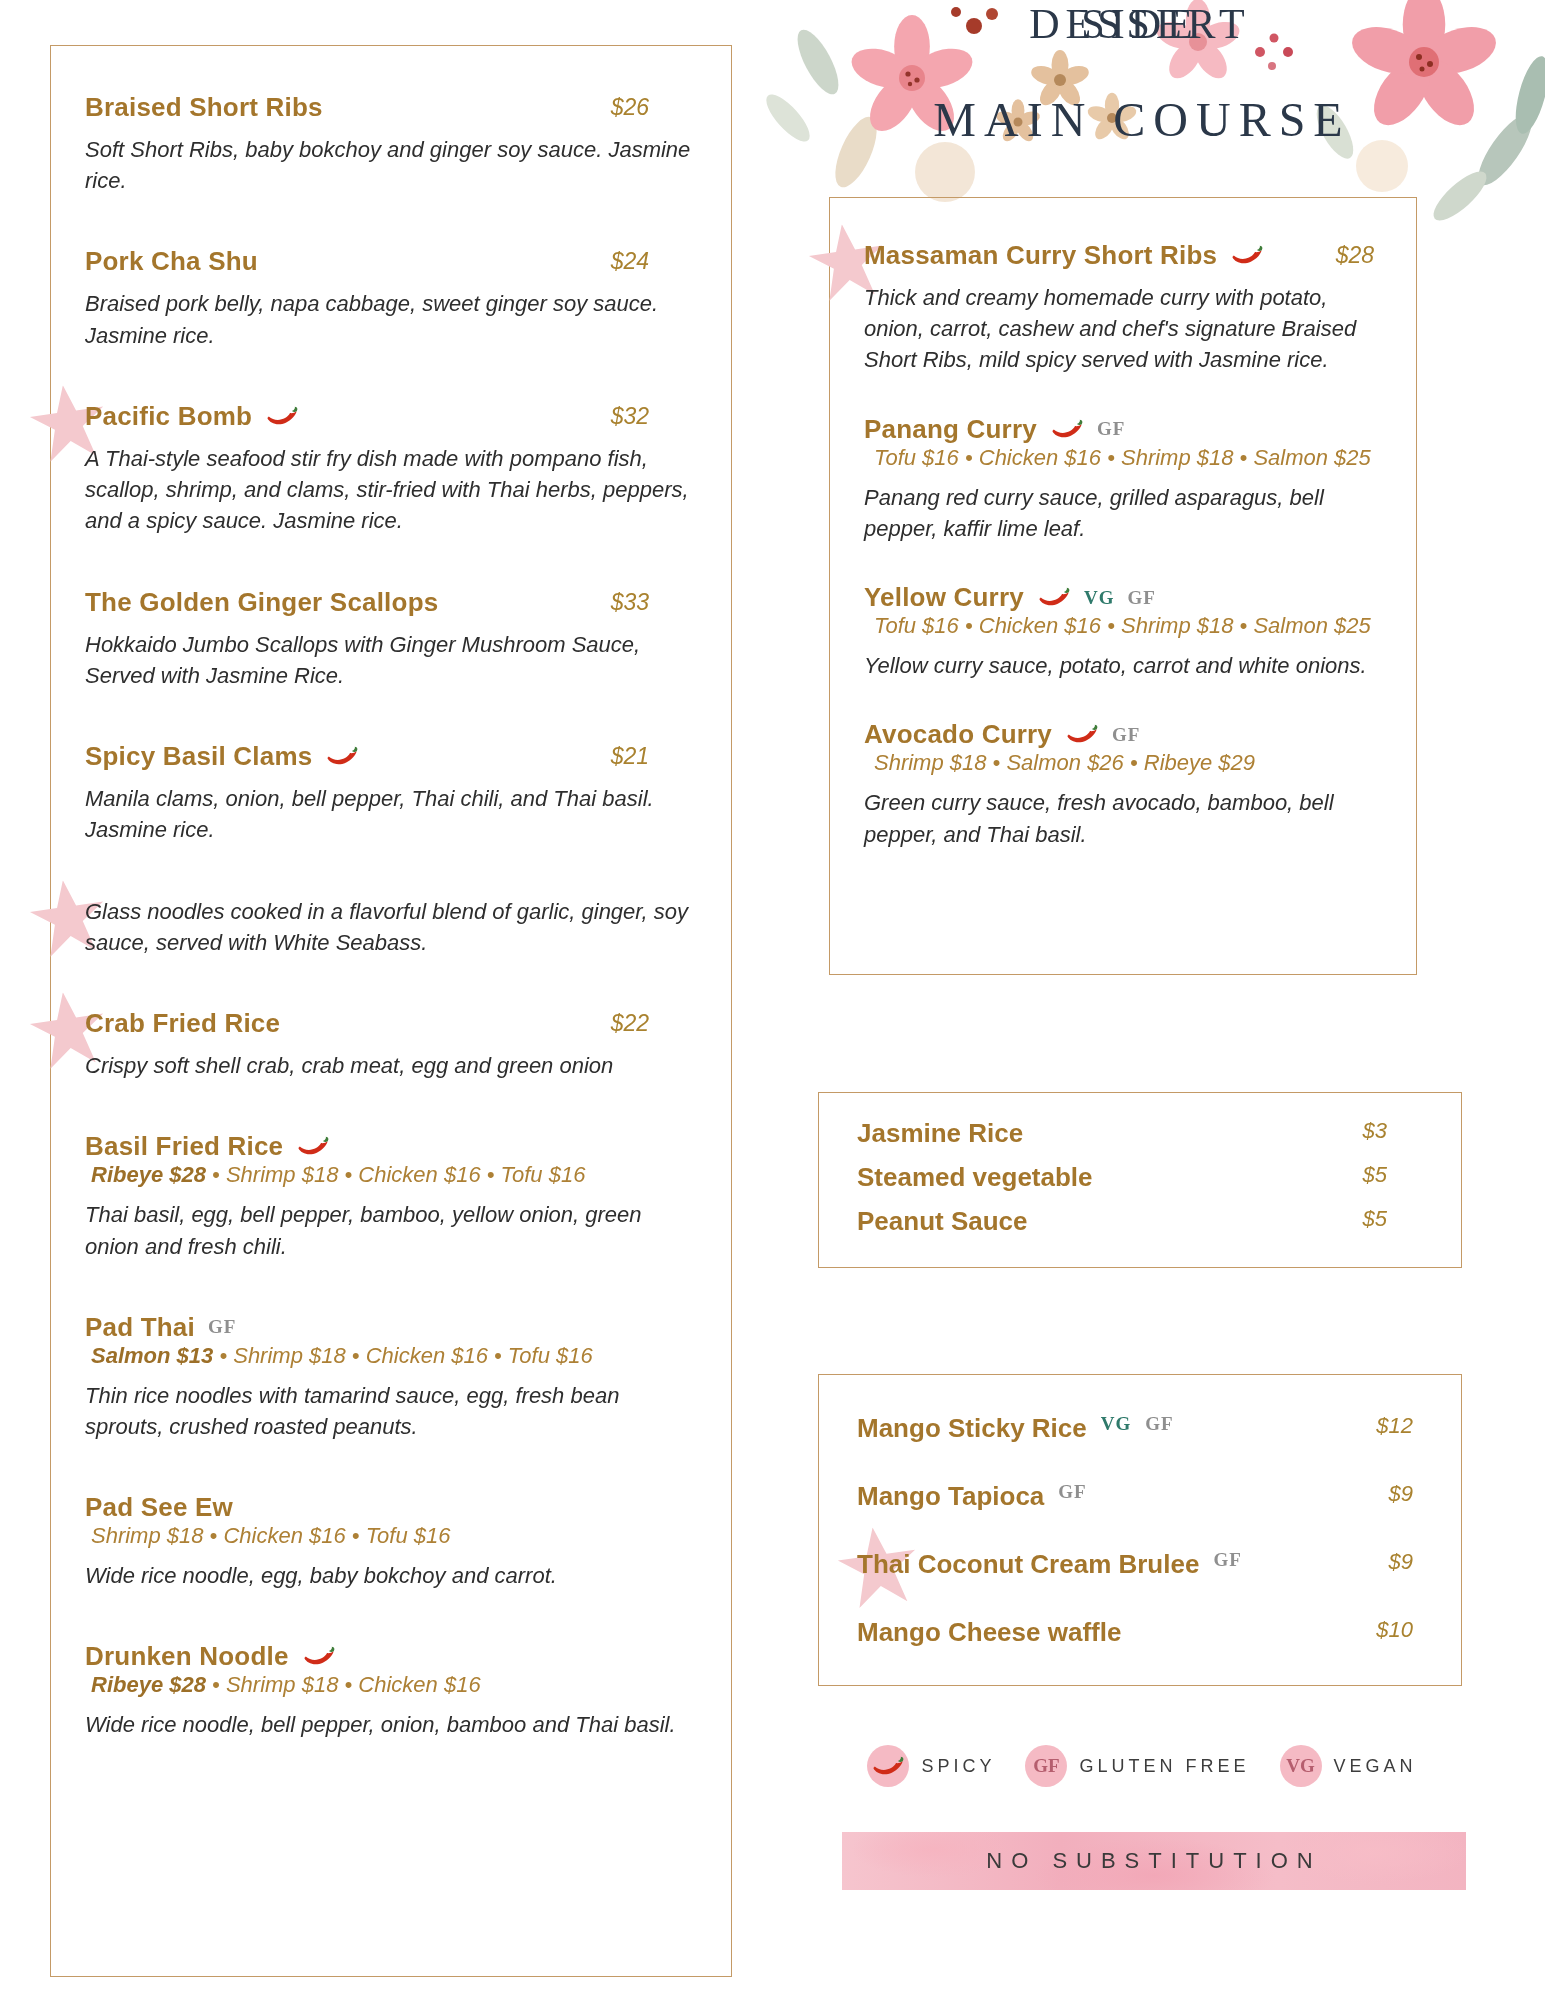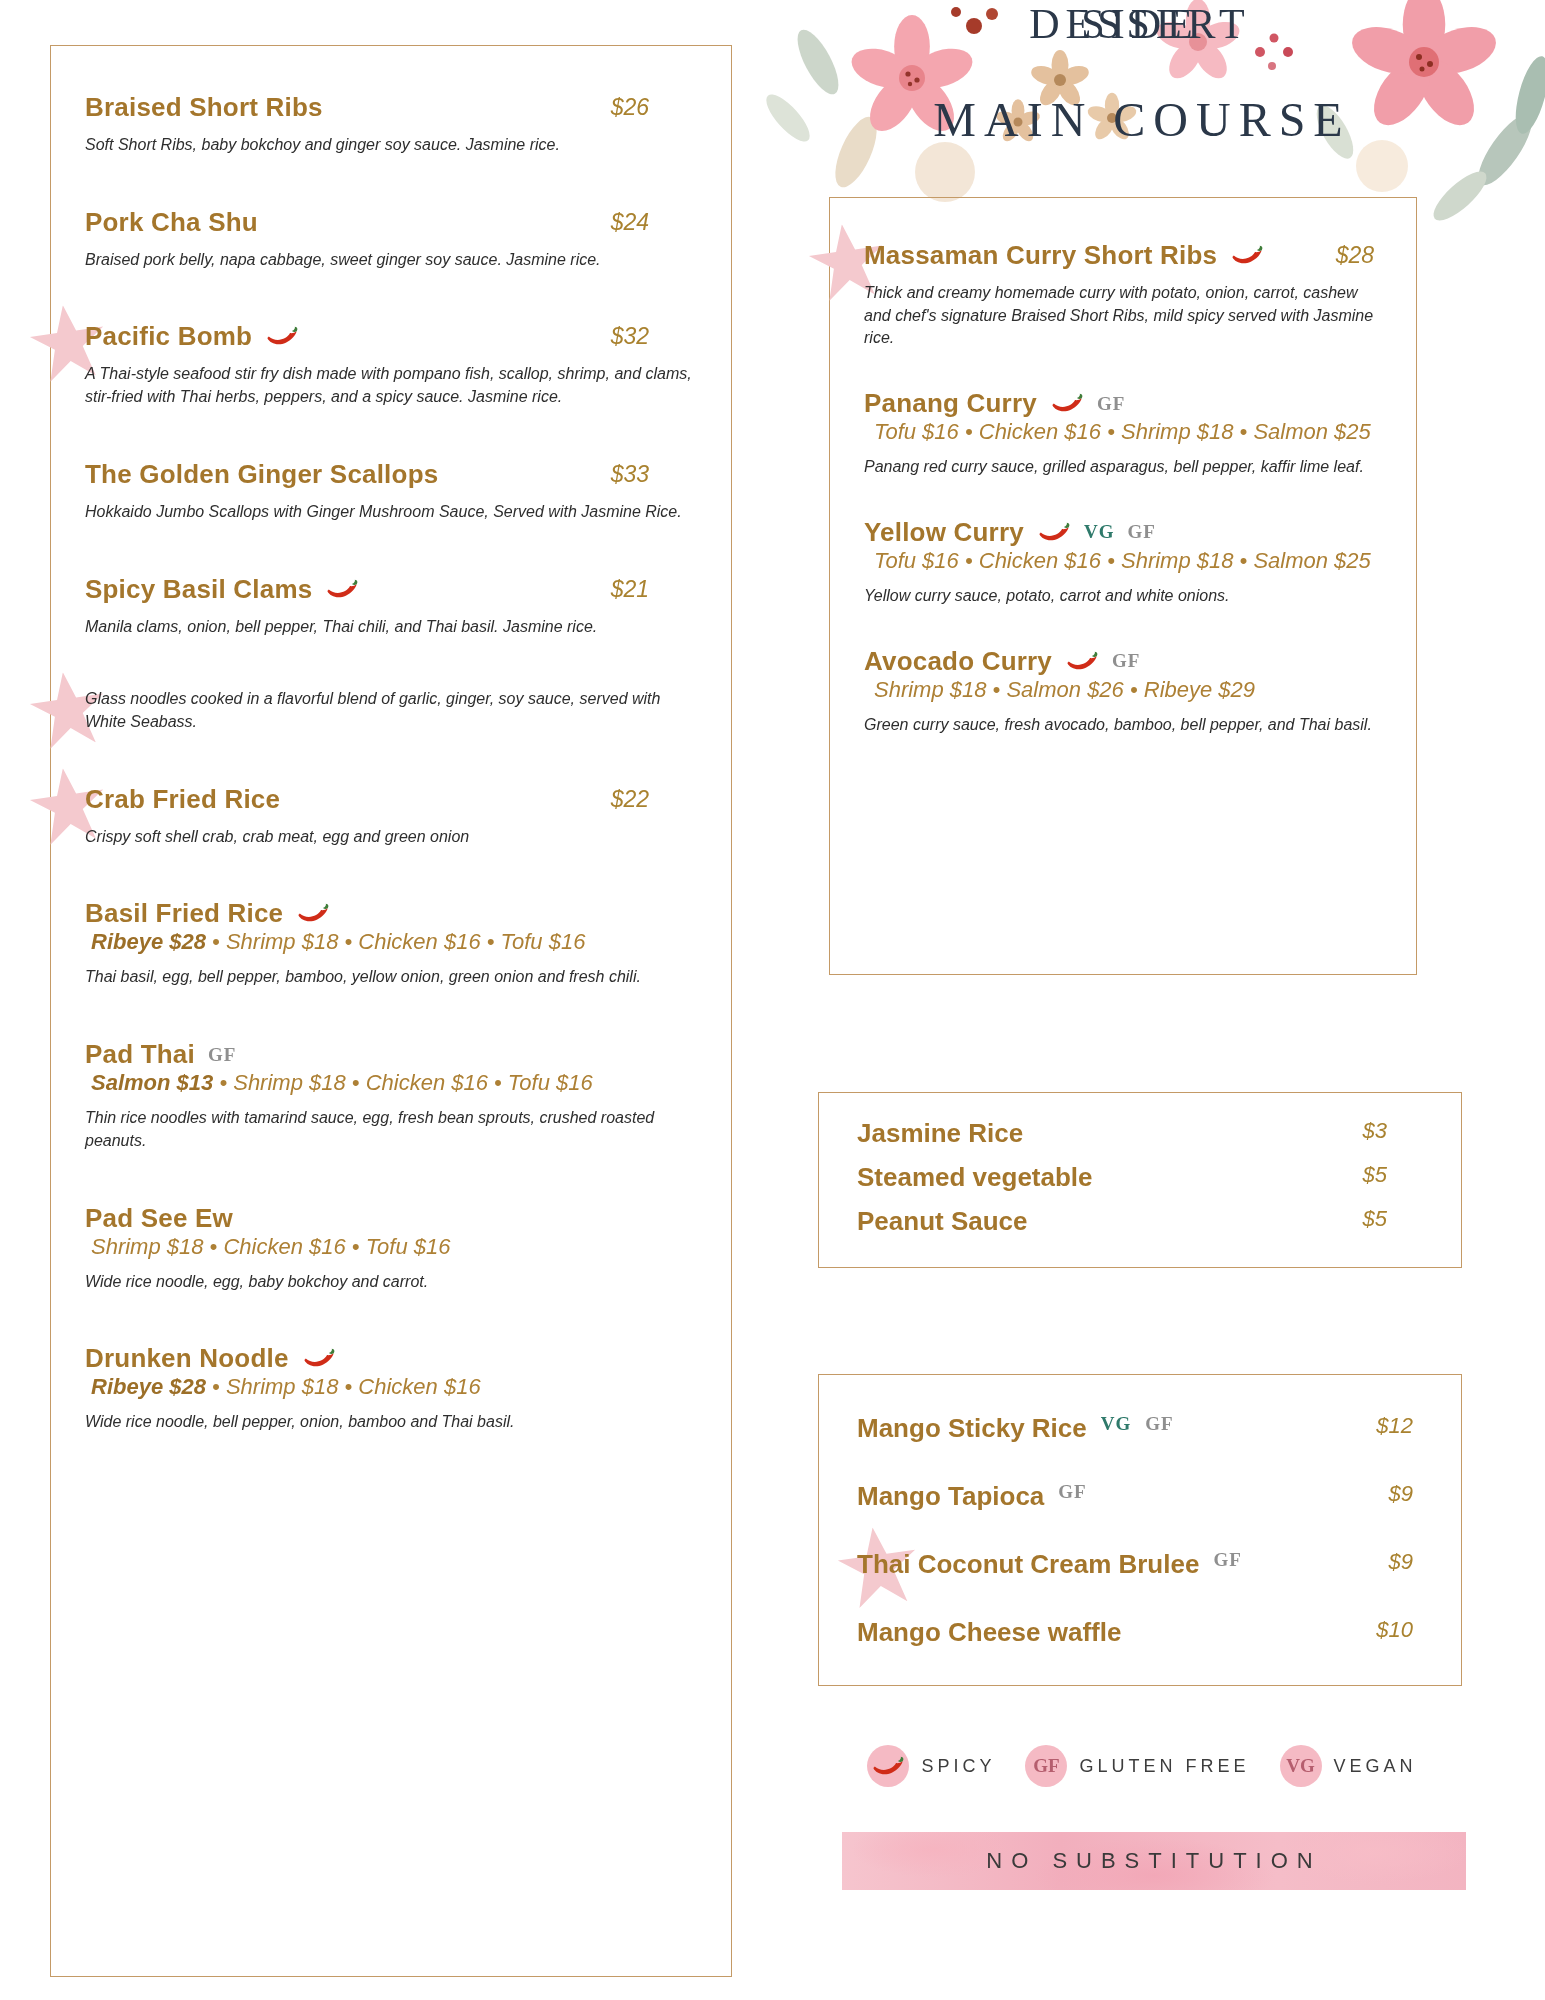--- a/index.html
+++ b/index.html
@@ -25,21 +25,21 @@
   .left-panel{
     position:absolute;left:50px;top:45px;width:682px;height:1932px;
     border:1.6px solid var(--border-tan);
     padding:46px 26px 20px 34px;z-index:2;background:transparent;
   }
   .menu-item{position:relative;margin-bottom:50px}
   .item-head{display:flex;align-items:center;gap:13px;position:relative;z-index:1}
   .item-name{font-weight:bold;font-size:26px;color:var(--gold);letter-spacing:.2px}
   .item-price{font-style:italic;font-size:23px;color:var(--price-gold);margin-left:auto;margin-right:56px;white-space:nowrap}
   .curry-panel .item-price{margin-right:12px}
-  .item-desc{font-style:italic;font-size:16px;line-height:1.42;color:var(--ink);margin-top:11px;max-width:608px;position:relative;z-index:1}
+  .item-desc{font-style:italic;font-size:22px;line-height:1.42;color:var(--ink);margin-top:11px;max-width:608px;position:relative;z-index:1}
   .variants{font-style:italic;font-size:22px;color:var(--variant-gold);padding-left:6px;position:relative;z-index:1}
   .variants .v-bold{font-weight:bold;color:#96ide}
   .variants .v-bold{font-weight:bold;color:#9c6f28}
   .star{
     position:absolute;width:74px;height:74px;left:-54px;top:-16px;z-index:0;
     background:var(--star-pink);
     clip-path:polygon(50% 0%,63% 36%,100% 36%,69% 58%,81% 100%,50% 76%,19% 100%,31% 58%,0% 36%,37% 36%);
     transform:rotate(-8deg);
   }
   .chili{width:34px;height:21px;flex:0 0 auto}

